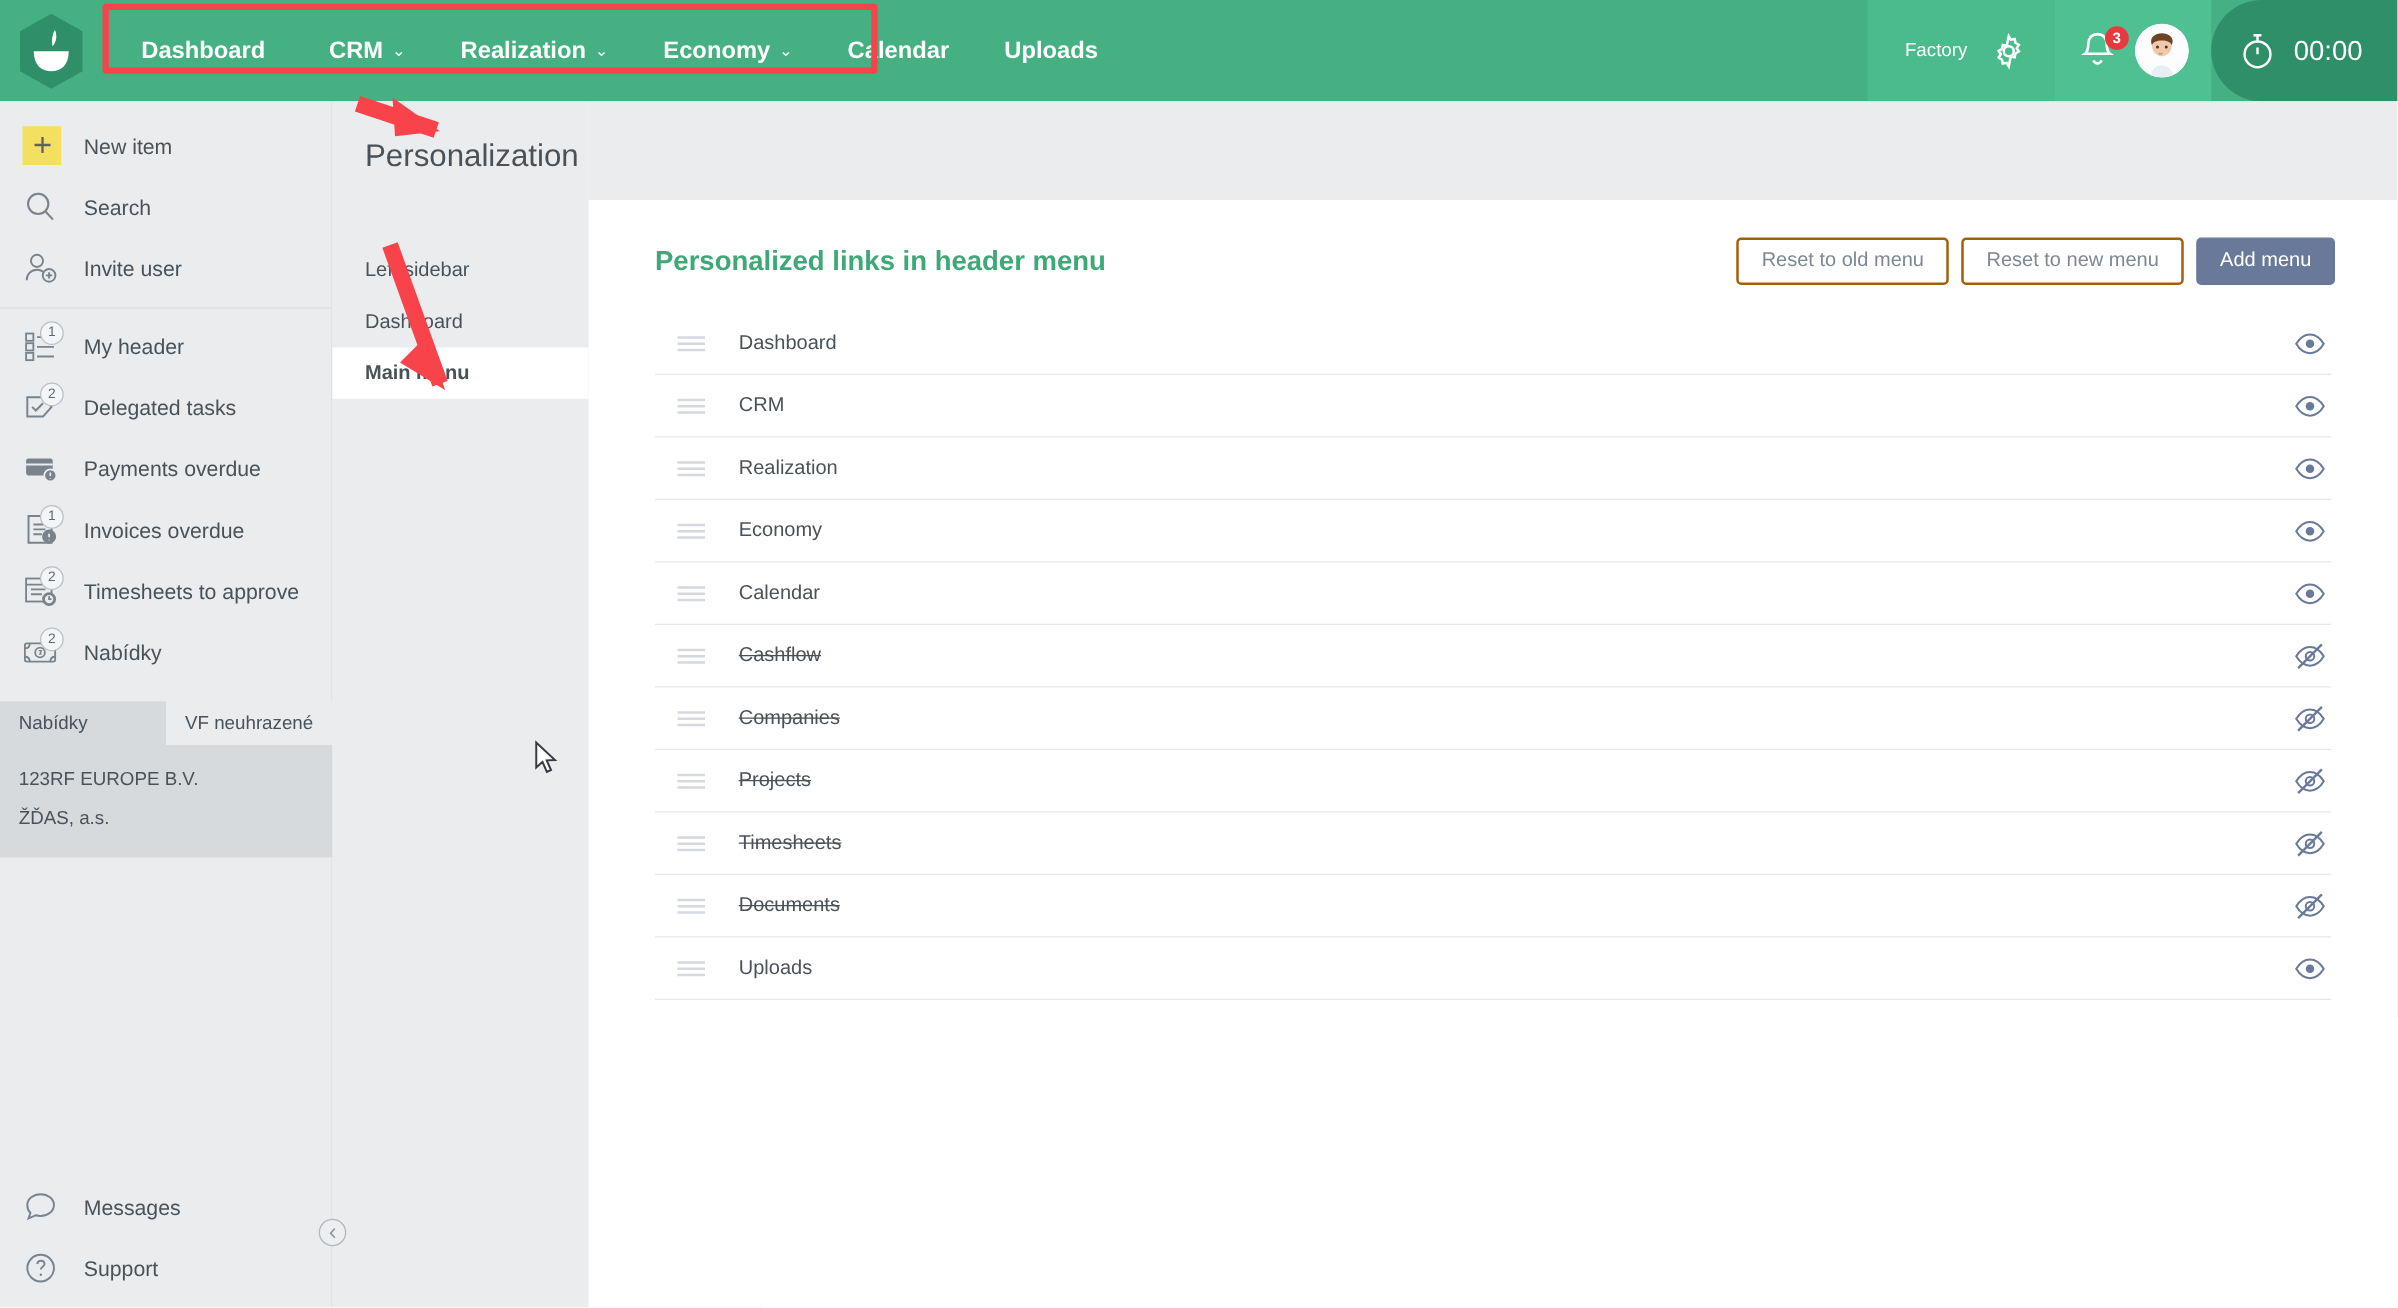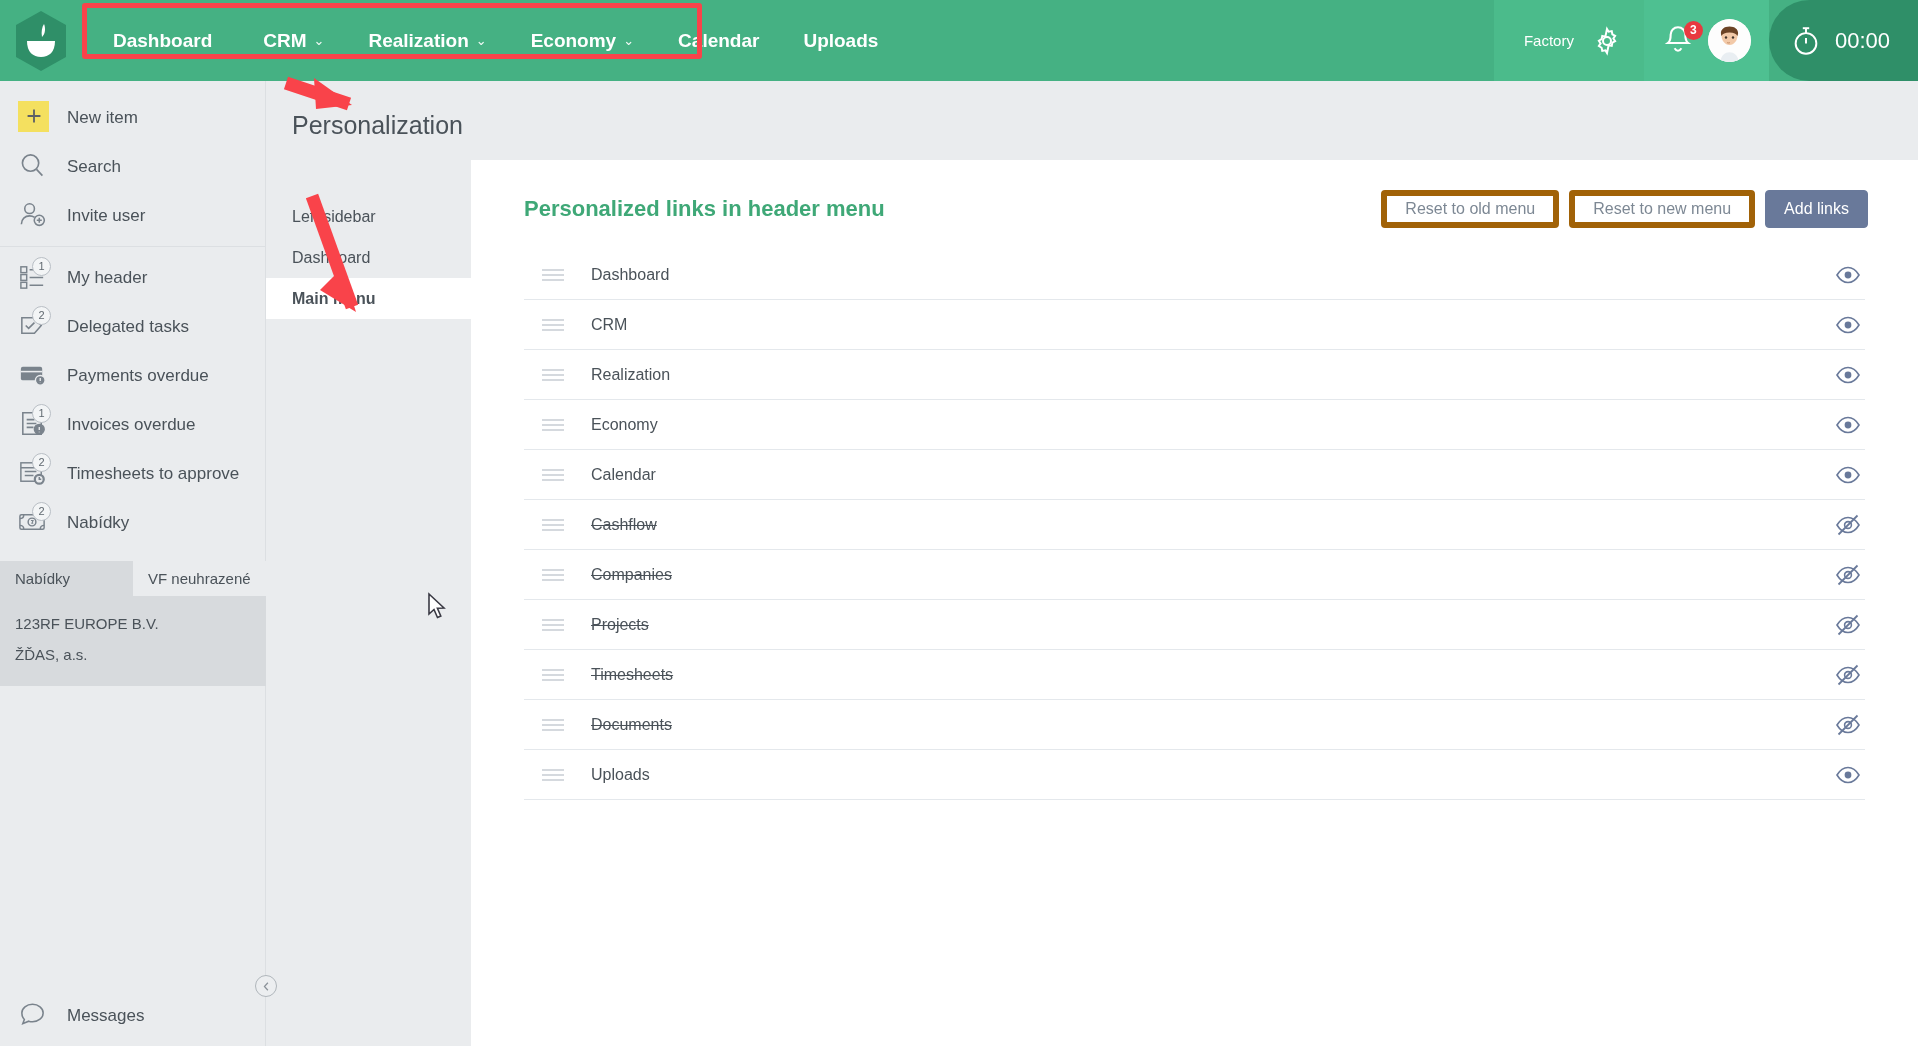--- a/index.html
+++ b/index.html
@@ -132,21 +132,21 @@
   .card-head {
     display: flex; align-items: center; padding: 30px 50px 0 53px;
   }
   .card-title { color: #3fa877; font-size: 22px; font-weight: bold; }
   .card-actions { margin-left: auto; display: flex; gap: 10px; }
   .btn {
     font-size: 16px; padding: 0 18px; height: 38px; border-radius: 4px;
     display: flex; align-items: center; justify-content: center; cursor: pointer;
     white-space: nowrap;
   }
-  .btn-outline { border: 6px solid #a16207; background: #fff; color: #7d8894; }
+  .btn-outline { border: 2px solid #a16207; background: #fff; color: #7d8894; }
   .btn-primary { background: #69799a; color: #ffffff; border: 1px solid #69799a; }
 
   .rows { margin-top: 22px; }
   .row {
     display: flex; align-items: center; height: 50px;
     border-bottom: 1px solid #e4e8ec; margin: 0 53px 0 53px;
     padding: 0 4px 0 18px;
   }
   .grip { width: 22px; flex: 0 0 22px; cursor: grab; }
   .grip span { display: block; height: 2px; background: #d5d9de; margin: 3px 0; }
@@ -375,20 +375,30 @@
 
     <div class="side-bottom">
       <div class="side-item">
         <div class="ico">
           <svg viewBox="0 0 32 32" width="31" height="31" fill="none" stroke="#7a838c" stroke-width="1.6">
             <path d="M27 14.5c0 5-5 9-11 9-1.4 0-2.7-.2-3.9-.6L6 25.5l1.6-4.4C5.9 19.4 5 17.1 5 14.5c0-5 5-9 11-9s11 4 11 9z"></path>
           </svg>
         </div>
         <div class="lbl">Messages</div>
       </div>
+      <div class="side-item">
+        <div class="ico">
+          <svg viewBox="0 0 32 32" width="31" height="31" fill="none" stroke="#7a838c" stroke-width="1.6">
+            <circle cx="16" cy="16" r="11"></circle>
+            <path d="M13.2 12.6c.3-1.7 1.5-2.7 3-2.7 1.7 0 3 1.1 3 2.7 0 2.3-3 2.4-3 4.6"></path>
+            <circle cx="16.2" cy="21.4" r="1" fill="#7a838c" stroke="none"></circle>
+          </svg>
+        </div>
+        <div class="lbl">Support</div>
+      </div>
     </div>
   </div>
 
   <div class="collapse-btn">
     <svg viewBox="0 0 16 16" width="11" height="11" fill="none" stroke="#8b9299" stroke-width="1.8">
       <path d="M10 2.5L5 8l5 5.5"></path>
     </svg>
   </div>
 
   <div class="subnav">
@@ -407,21 +417,21 @@
   </div>
 
   <div class="content">
     <div class="card">
 
       <div class="card-head">
         <div class="card-title">Personalized links in header menu</div>
         <div class="card-actions">
           <div class="btn btn-outline">Reset to old menu</div>
           <div class="btn btn-outline">Reset to new menu</div>
-          <div class="btn btn-primary">Add links</div>
+          <div class="btn btn-primary">Add menu</div>
         </div>
       </div>
 
       <div class="rows" id="rows-host">
           <div class="row">
             <div class="grip">
               <span></span>
               <span></span>
               <span></span>
             </div>

